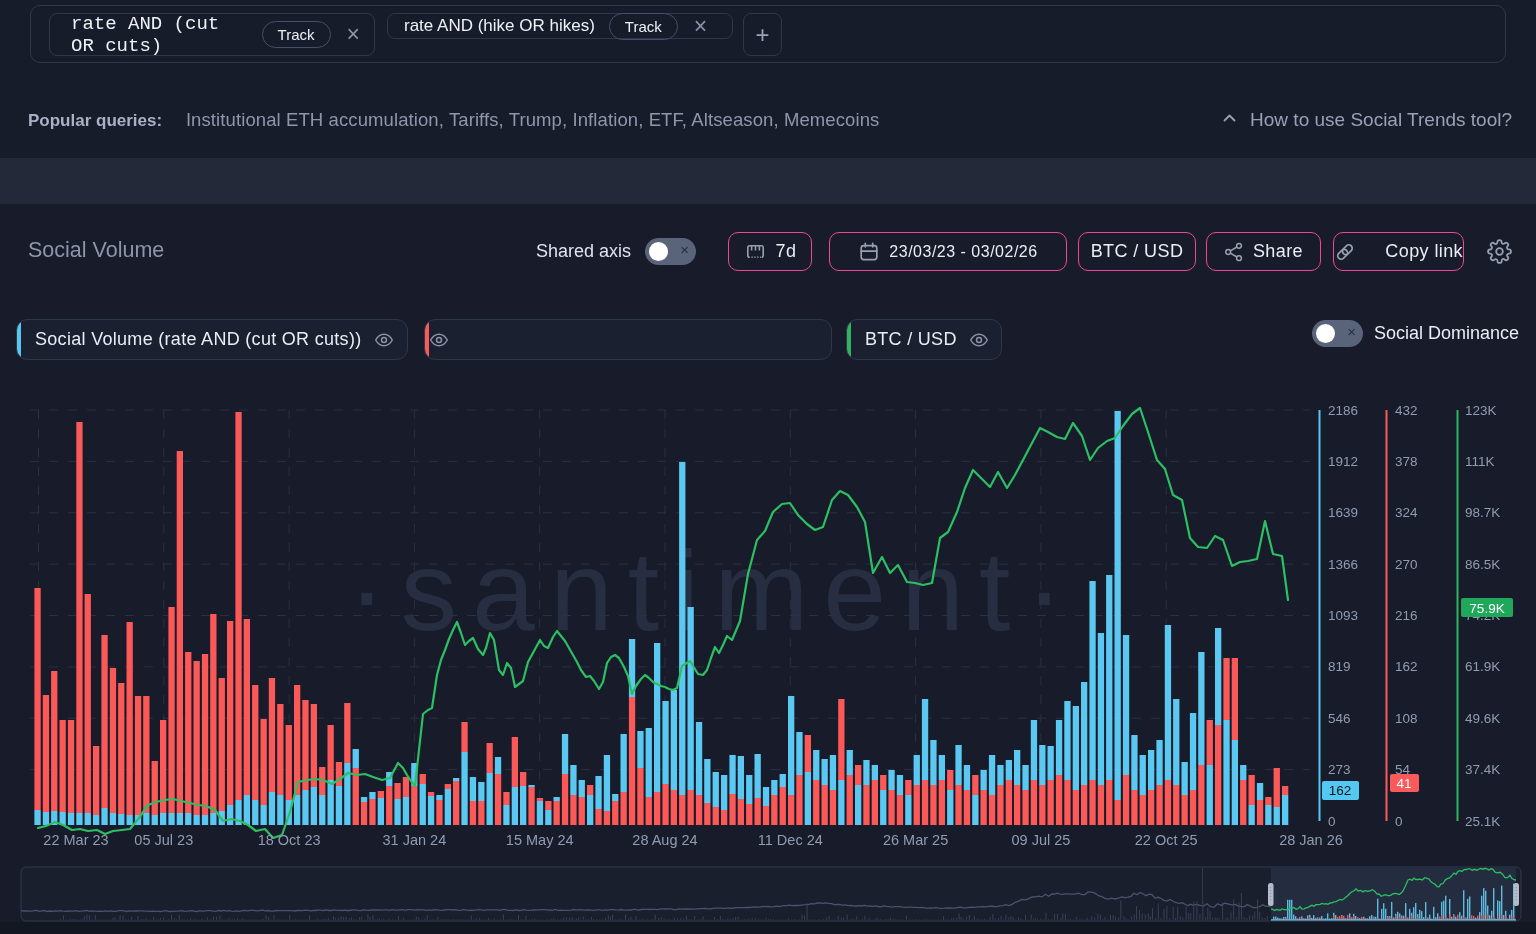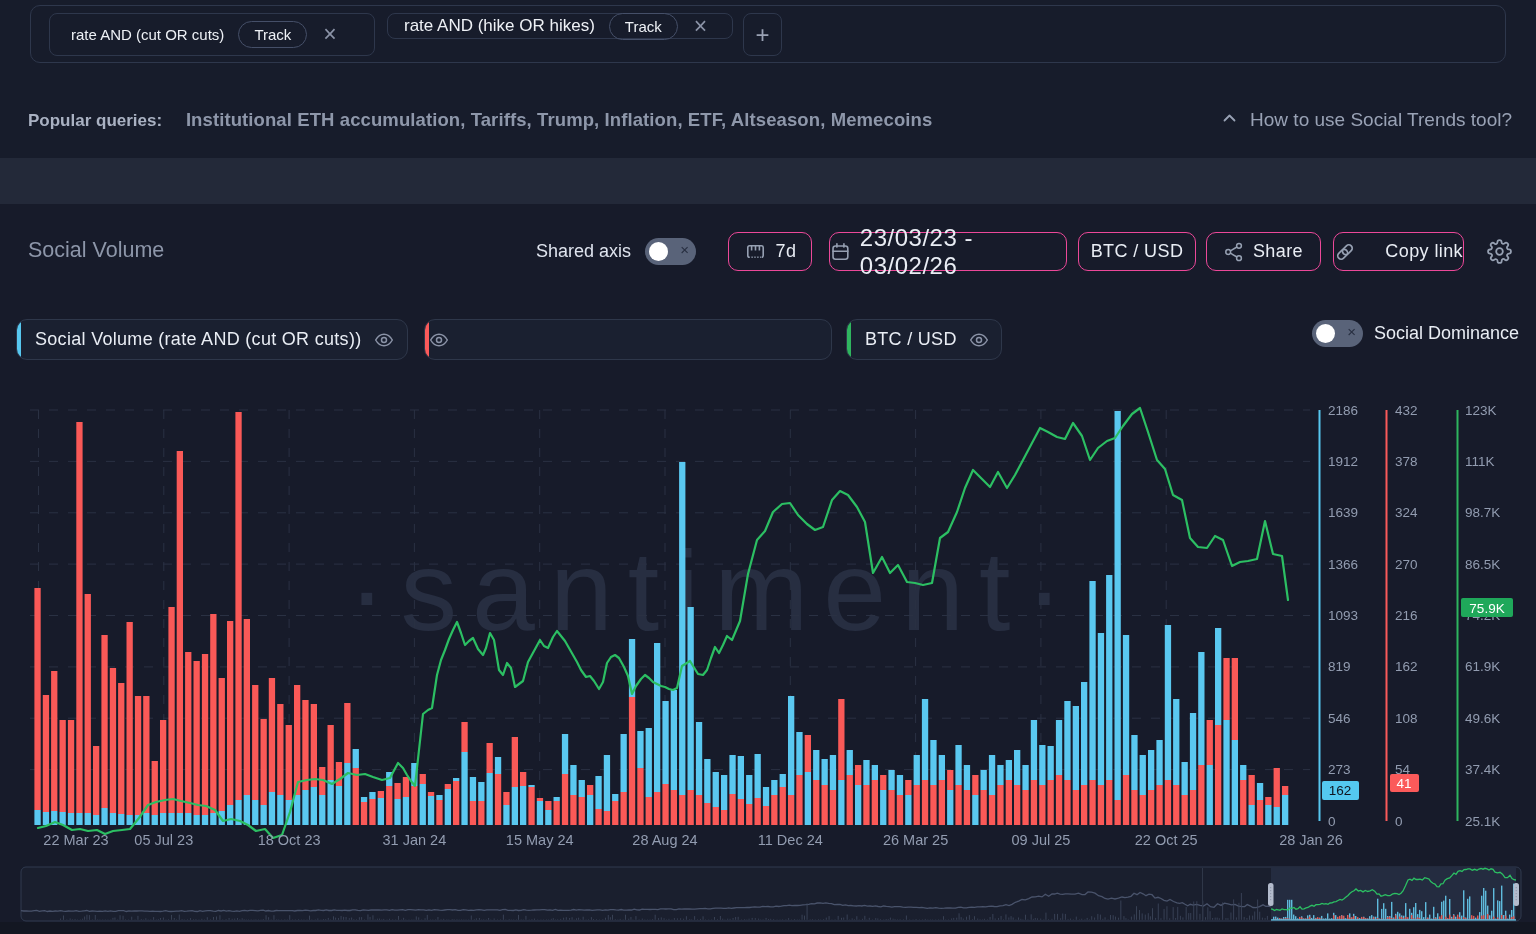--- a/index.html
+++ b/index.html
@@ -14,35 +14,35 @@
 .toggle .knob { position:absolute; left:4px; top:4px; width:19px; height:19px; border-radius:50%; background:#fff; }
 .toggle .tx { position:absolute; right:7px; top:3px; color:#272e40; font-size:15px; font-weight:400; }
 .lchip { position:absolute; top:319px; height:41px; background:#1a2030; border:1px solid #2e374a; border-radius:11px; display:flex; align-items:center; overflow:hidden; }
 .lbar { width:4px; height:100%; flex:none; }
 .ltxt { font-size:18px; color:#e9edf4; padding:0 12px 0 14px; letter-spacing:0.3px; white-space:nowrap; }
 </style></head>
 <body>
 
 <div class="abs" style="left:30px;top:5px;width:1476px;height:58px;border:1px solid #2e374c;border-radius:10px;"></div>
 <div class="abs bdr" style="left:49px;top:13px;width:326px;height:43px;display:flex;align-items:center;padding:0 14px 0 21px;">
-  <span style="font-size:15px;color:#eef1f6;">rate AND (cut OR cuts)</span>
+  <span style="font-size:19px;color:#eef1f6;font-family:Liberation Mono, monospace;">rate AND (cut OR cuts)</span>
   <span class="track" style="margin-left:14px;">Track</span>
   <span class="chip-x" style="margin-left:16px;">×</span>
 </div>
 <div class="abs bdr" style="left:387px;top:13px;width:346px;height:26px;display:flex;align-items:center;padding:0 14px 0 16px;">
   <span style="font-size:17px;color:#eef1f6;">rate AND (hike OR hikes)</span>
   <span class="track" style="margin-left:14px;">Track</span>
   <span class="chip-x" style="margin-left:16px;">×</span>
 </div>
 <div class="abs bdr" style="left:743px;top:13px;width:39px;height:43px;display:flex;align-items:center;justify-content:center;">
   <span style="color:#9aa2b4;font-size:24px;font-weight:300;">+</span>
 </div>
 
 <div class="abs" style="left:28px;top:109px;font-size:17px;color:#a9b1c2;font-weight:700;">Popular queries:
-  <span style="font-weight:700;color:#8e97aa;padding-left:19px;font-size:18.5px;letter-spacing:0.1px;">Institutional ETH accumulation, Tariffs, Trump, Inflation, ETF, Altseason, Memecoins</span>
+  <span style="font-weight:400;color:#8e97aa;padding-left:19px;font-size:18.5px;letter-spacing:0.1px;">Institutional ETH accumulation, Tariffs, Trump, Inflation, ETF, Altseason, Memecoins</span>
 </div>
 <div class="abs" style="right:24px;top:109px;font-size:19px;color:#99a2b5;">
   <svg width="15" height="11" viewBox="0 0 15 11" style="margin-right:13px;margin-bottom:2px;">
       <path d="M2.5 7.5 L7.5 2.5 L12.5 7.5" stroke="#99a2b5" stroke-width="1.8" fill="none" stroke-linecap="round" stroke-linejoin="round"></path>
     </svg>How to use Social Trends tool?</div>
 
 <div class="abs" style="left:0;top:158px;width:1536px;height:46px;background:#232939;"></div>
 <div class="abs" style="left:0;top:204px;width:1536px;height:730px;background:#171b2a;"></div>
 
 <div class="abs" style="left:28px;top:238px;font-size:21.5px;color:#8d96a9;">Social Volume</div>
@@ -59,21 +59,21 @@
       <path d="M7.6 5.8 v4.6 M11.5 5.8 v4.6 M15.4 5.8 v4.6"></path>
     </svg>
   <span>7d</span>
 </div>
 <div class="btn" style="left:829px;width:238px;">
   <svg width="22" height="22" viewBox="0 0 22 22" fill="none" stroke="#96a0b2" stroke-width="1.7" stroke-linecap="round">
       <rect x="3.2" y="4.6" width="15.6" height="14" rx="2.6"></rect>
       <line x1="3.2" y1="10.2" x2="18.8" y2="10.2"></line>
       <path d="M7.3 2.4 v3.4 M14.7 2.4 v3.4"></path>
     </svg>
-  <span style="font-size:24px;letter-spacing:0.5px;">23/03/23 - 03/02/26</span>
+  <span style="font-size:16px;letter-spacing:0.5px;">23/03/23 - 03/02/26</span>
 </div>
 <div class="btn" style="left:1078px;width:118px;">
     <span>BTC / USD</span>
   </div>
 <div class="btn" style="left:1206px;width:115px;">
   <svg width="20" height="20" viewBox="0 0 20 20" fill="none" stroke="#96a0b2" stroke-width="1.5">
       <circle cx="4.2" cy="10" r="2.4"></circle>
       <circle cx="15" cy="3.8" r="2.4"></circle>
       <circle cx="15" cy="16.2" r="2.4"></circle>
       <path d="M6.4 8.8 L12.9 5 M6.4 11.2 L12.9 15"></path>

